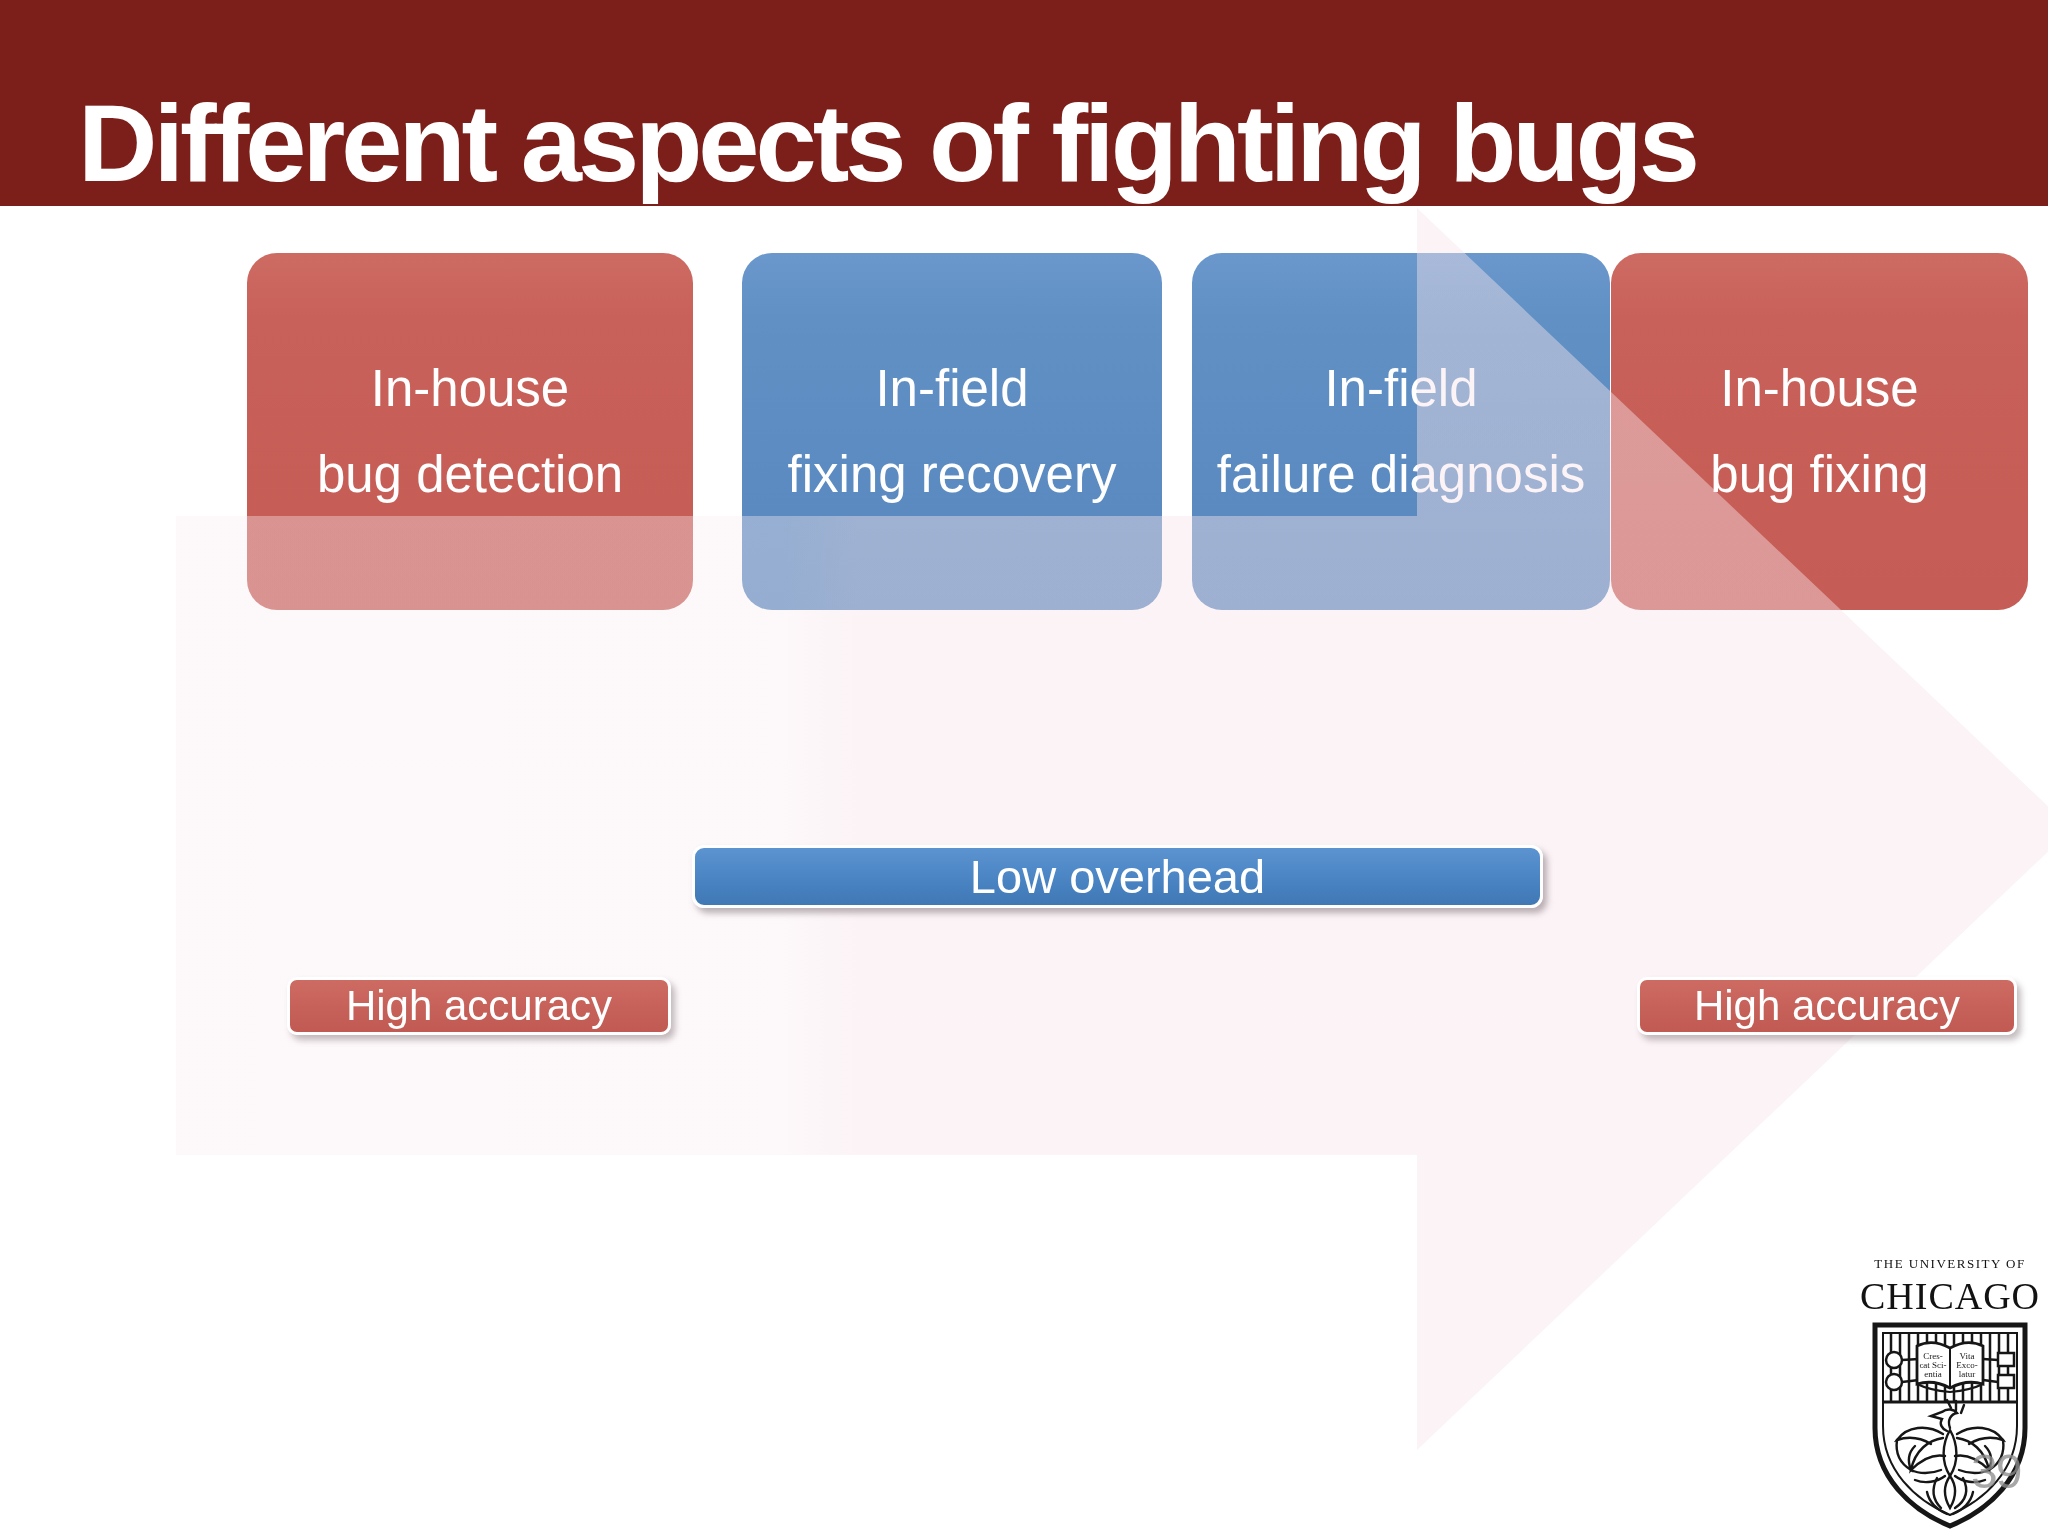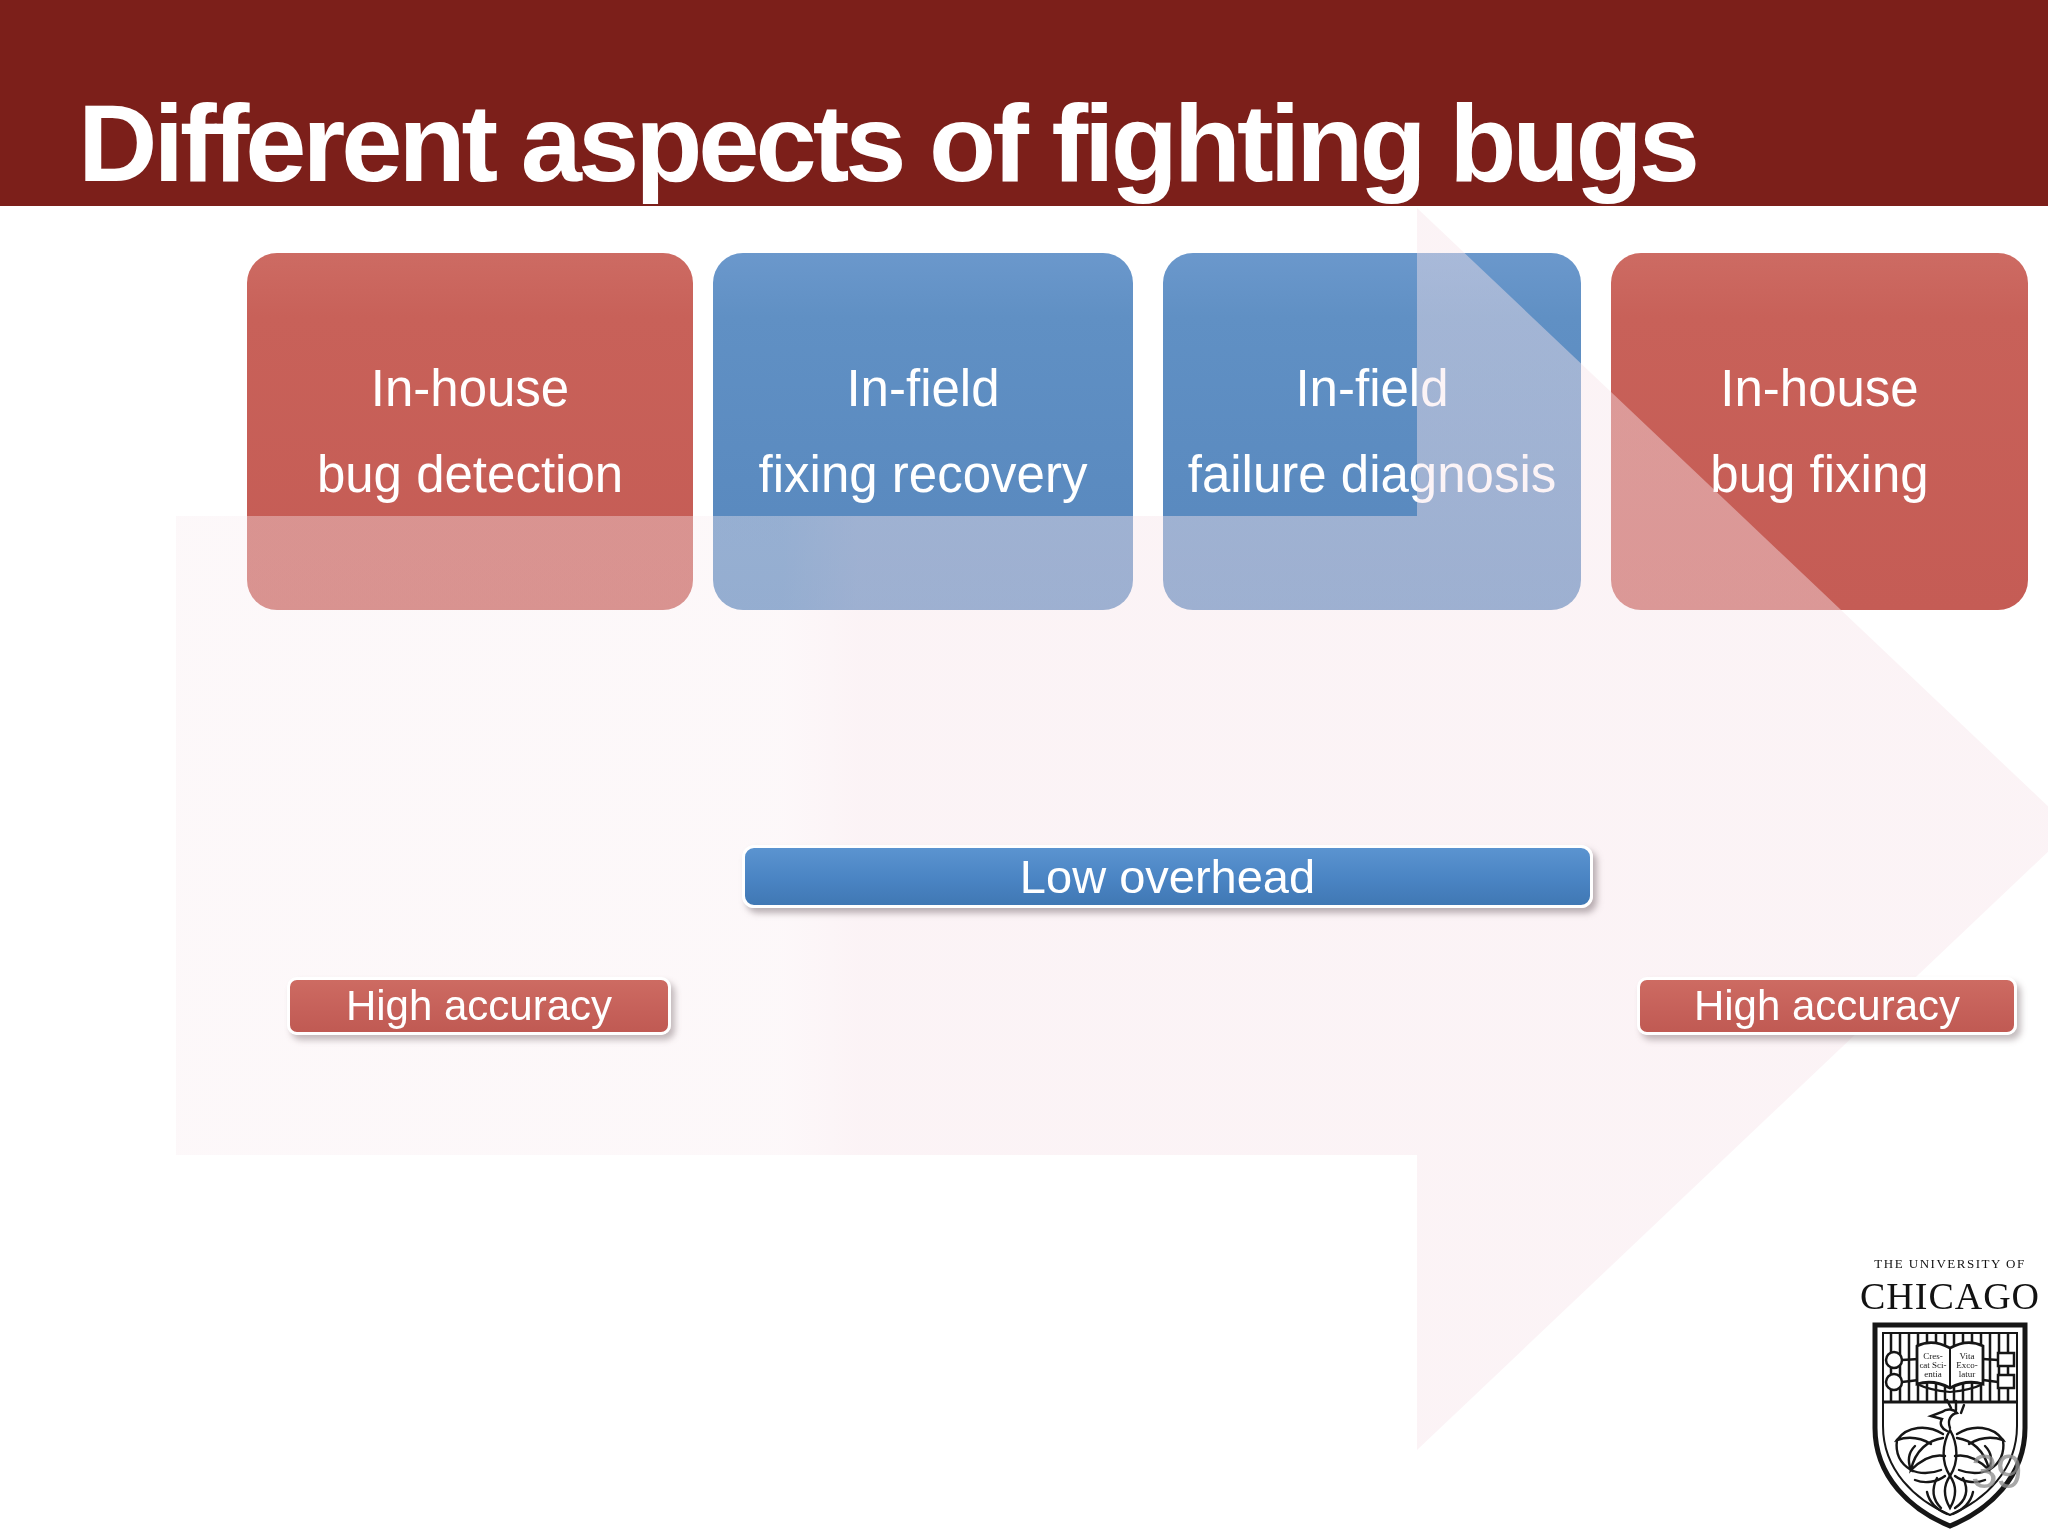--- a/index.html
+++ b/index.html
@@ -32,42 +32,42 @@
     border-radius:30px;
     display:flex;flex-direction:column;justify-content:center;
     text-align:center;
     color:#ffffff;
     font-size:51px;
     line-height:86px;
     z-index:1;
   }
   .box .ln{white-space:nowrap;}
   .box.red{background:linear-gradient(180deg,#CD6B63 0%,#C86159 18%,#C55C55 100%);}
-  .box.blue{background:linear-gradient(180deg,#6B98CC 0%,#6090C4 18%,#5787BD 100%);}
+  .box.blue{background:linear-gradient(180deg,#6B98CC 0%,#6090C4 18%,#5787BD 100%);margin-left:29px;}
   .box1{left:247px;width:446px;}
   .box2{left:713px;width:420px;}
   .box3{left:1163px;width:418px;}
   .box4{left:1611px;width:417px;}
   
   .arrow-overlay{
     position:absolute;left:0;top:0;width:2048px;height:1536px;
     z-index:2;pointer-events:none;
   }
   
   .bar{
     position:absolute;
     display:flex;align-items:center;justify-content:center;
     color:#ffffff;
     border:3px solid #ffffff;
     box-sizing:border-box;
     z-index:3;
     white-space:nowrap;
   }
   .bar.blue{
-    left:742px;top:845px;width:851px;height:63px;
+    left:692px;top:845px;width:851px;height:63px;
     background:linear-gradient(180deg,#5B94D0 0%,#4A84C3 55%,#4078B4 100%);
     border-radius:12px;
     font-size:47px;
     box-shadow:4px 5px 6px rgba(120,105,112,0.5);
   }
   .bar.red{
     top:977px;height:58px;
     background:linear-gradient(180deg,#CD6B62 0%,#C6615A 55%,#C05A53 100%);
     border-radius:10px;
     font-size:42px;

